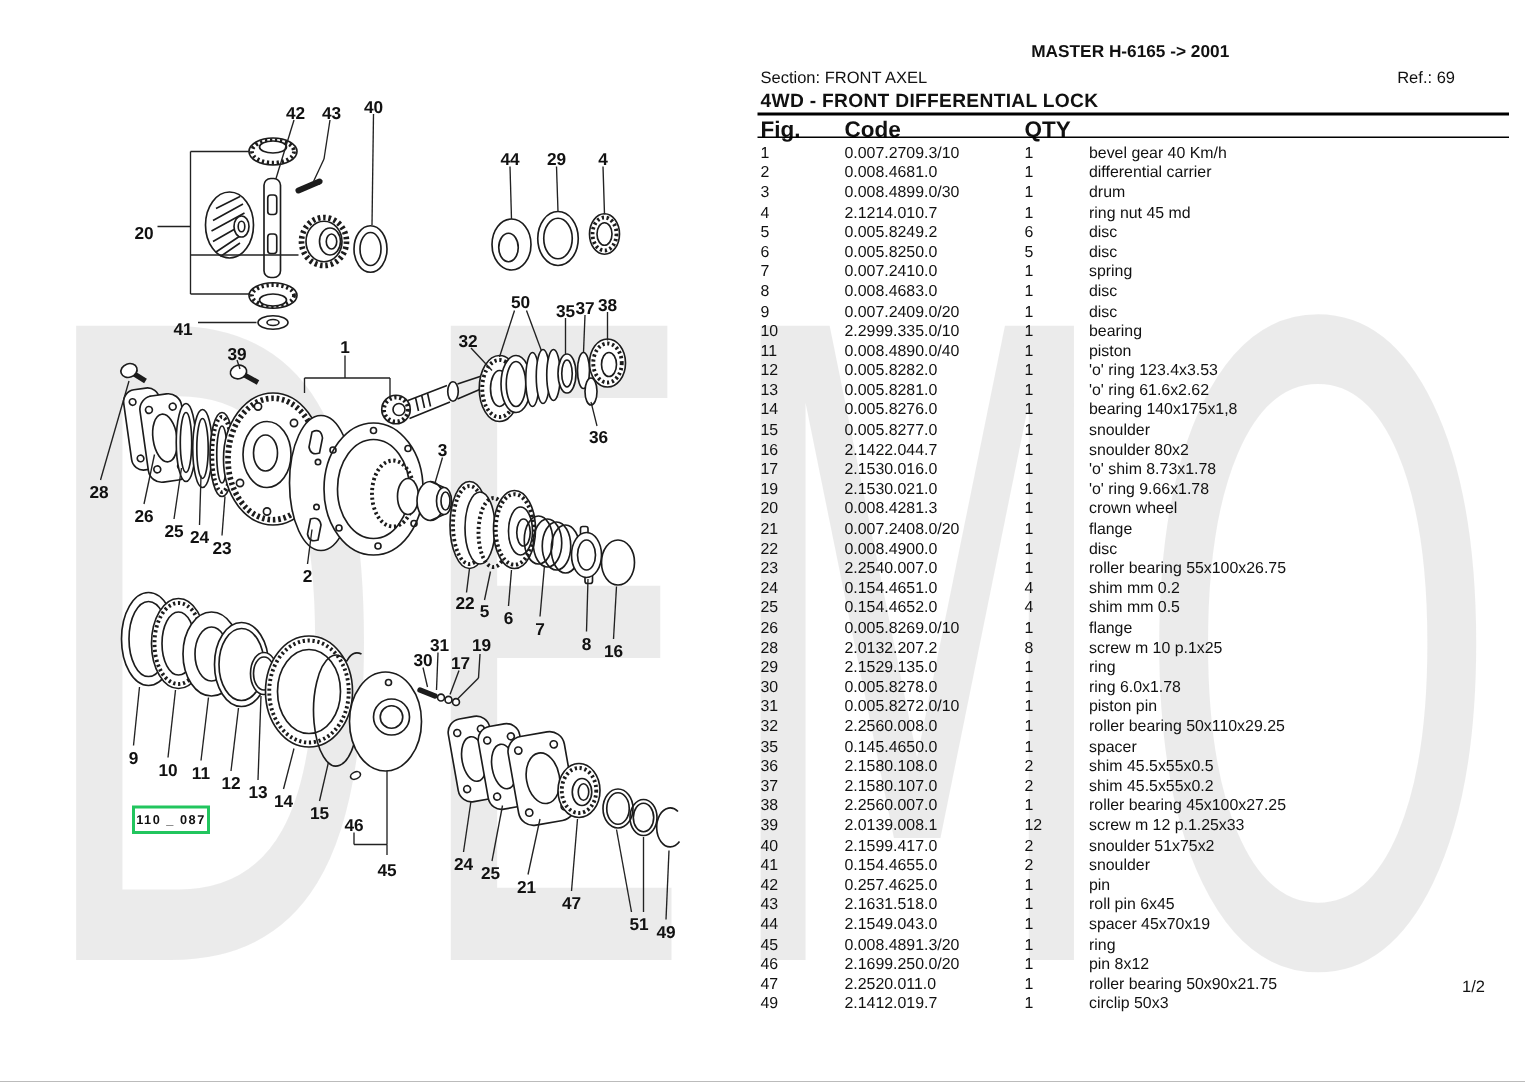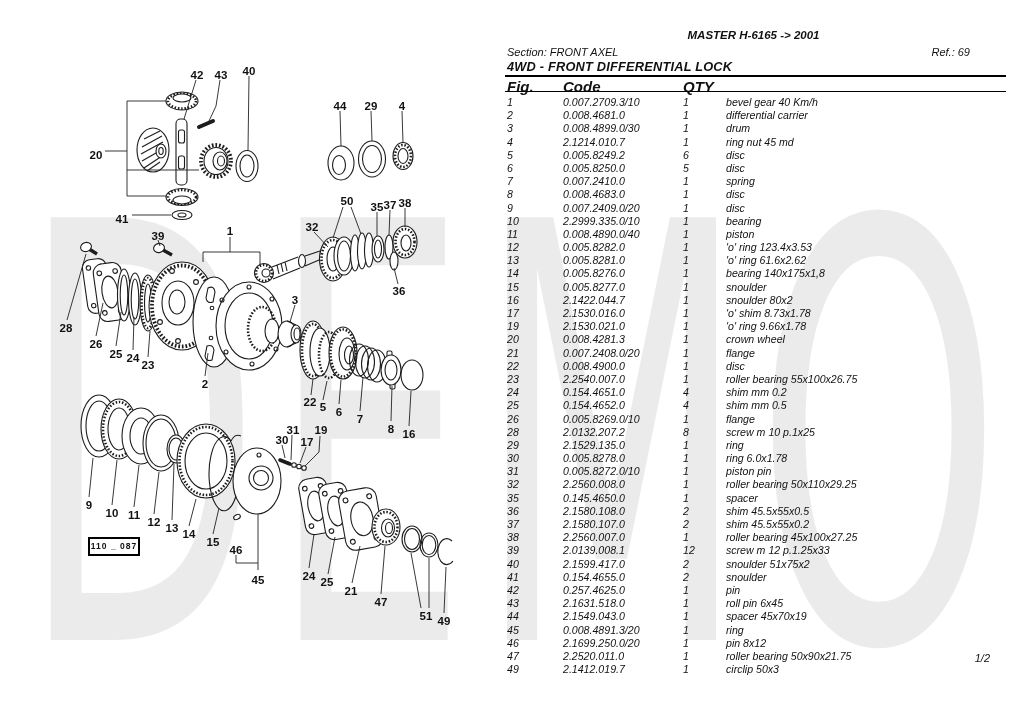--- a/index.html
+++ b/index.html
@@ -2,23 +2,23 @@
 <html><head>
 <meta charset="utf-8">
 <style>
   html,body{margin:0;padding:0;background:#888;}
   .page{position:relative;width:1024px;height:721px;background:#ffffff;overflow:hidden;
         font-family:"Liberation Sans",sans-serif;color:#111;}
   .watermark{position:absolute;left:20px;top:150px;font-size:580px;line-height:1;
         font-family:"DejaVu Sans",sans-serif;color:#6e6e6e;opacity:0.13;white-space:nowrap;
         letter-spacing:16px;transform:scaleX(0.54);transform-origin:left top;pointer-events:none;z-index:1;}
   .diagram{position:absolute;left:0;top:0;width:505px;height:721px;z-index:2;}
-  .fig-label{position:absolute;left:88px;top:537px;width:48px;height:15px;border:2px solid #000000;
+  .fig-label{position:absolute;left:88px;top:537px;width:48px;height:15px;border:2px solid #22c55e;
         font-size:8.5px;font-weight:bold;text-align:center;line-height:15px;letter-spacing:1px;z-index:3;background:transparent;}
-  .right{position:absolute;left:505px;top:0;width:507px;height:598px;z-index:2;font-style:italic;}
+  .right{position:absolute;left:505px;top:0;width:507px;height:598px;z-index:2;}
   .master{position:absolute;top:29px;left:0;right:10px;text-align:center;font-weight:bold;font-size:11.5px;}
   .secline{position:absolute;top:46px;left:2px;right:2px;font-size:11px;}
   .secline .ref{position:absolute;right:40px;top:0;}
   .title{position:absolute;top:59px;left:2px;font-weight:bold;font-size:12.8px;letter-spacing:0.2px;text-align:center;}
   .rule1{position:absolute;top:75px;left:0;right:6px;border-top:2px solid #000;}
   .rule2{position:absolute;top:91px;left:0;right:6px;border-top:1.8px solid #000;}
   .thead{position:absolute;top:78px;left:2px;right:2px;display:flex;font-weight:bold;font-size:15px;}
   .c-fig{width:56px;flex:none;}
   .c-code{width:120px;flex:none;}
   .c-qty{width:43px;flex:none;}

